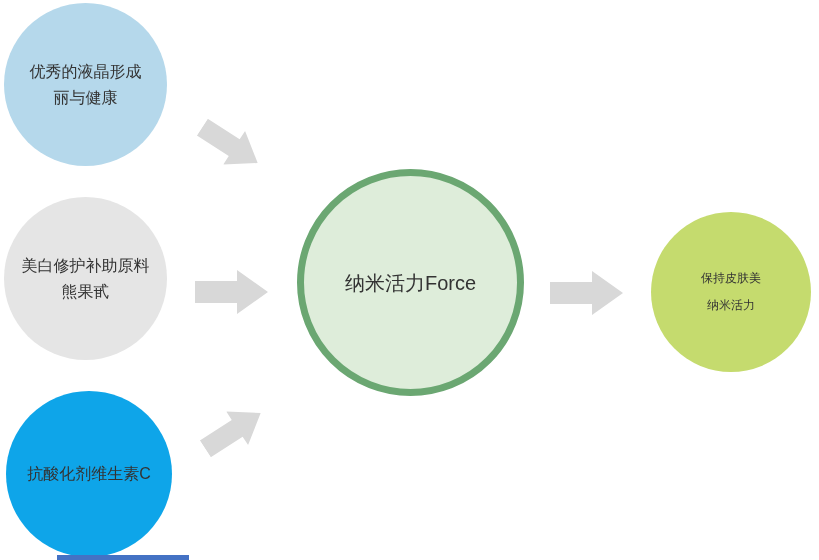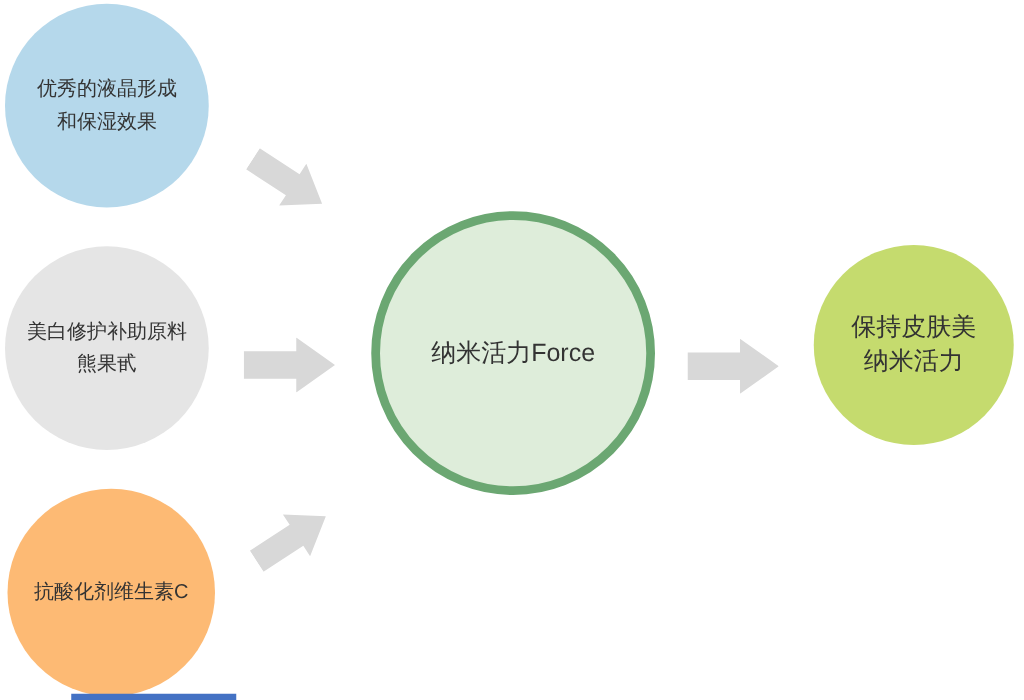--- a/index.html
+++ b/index.html
@@ -41,24 +41,24 @@
     width: 227px;
     height: 227px;
     border-style: solid;
     border-width: 7px;
     box-sizing: border-box;
     font-size: 20px;
     line-height: 28px;
   }
   .result-circle {
     left: 651px;
-    top: 196px;
+    top: 212px;
     width: 160px;
     height: 160px;
-    font-size: 20px;
+    font-size: 12px;
     line-height: 27px;
   }
   .arrow {
     position: absolute;
   }
   .arrow svg {
     display: block;
   }
   .arrow-diag-down {
     left: 197px;
@@ -86,29 +86,29 @@
     height: 5px;
   }
 </style>
 </head>
 <body>
 
 <div class="canvas">
 
   <div class="circle source-circle" style="left: 4px; top: 3px; background-color: rgb(181, 216, 235);">
     <span class="line">优秀的液晶形成</span>
-    <span class="line">和保湿效果</span>
+    <span class="line">丽与健康</span>
   </div>
 
   <div class="circle source-circle" style="left: 4px; top: 197px; background-color: #e5e5e5;">
     <span class="line">美白修护补助原料</span>
     <span class="line">熊果甙</span>
   </div>
 
-  <div class="circle source-circle" style="left: 6px; top: 391px; width: 166px; height: 166px; background-color: #fdba74;">
+  <div class="circle source-circle" style="left: 6px; top: 391px; width: 166px; height: 166px; background-color: #0ea5e9;">
     <span class="line">抗酸化剂维生素C</span>
   </div>
 
   <div class="arrow arrow-diag-down">
     <svg width="66" height="40" viewBox="0 0 66 40" aria-hidden="true">
       <polygon points="0,10 38,10 38,0 66,20 38,40 38,30 0,30" style="fill: rgb(216, 216, 216);"></polygon>
     </svg>
   </div>
 
   <div class="arrow arrow-mid">

